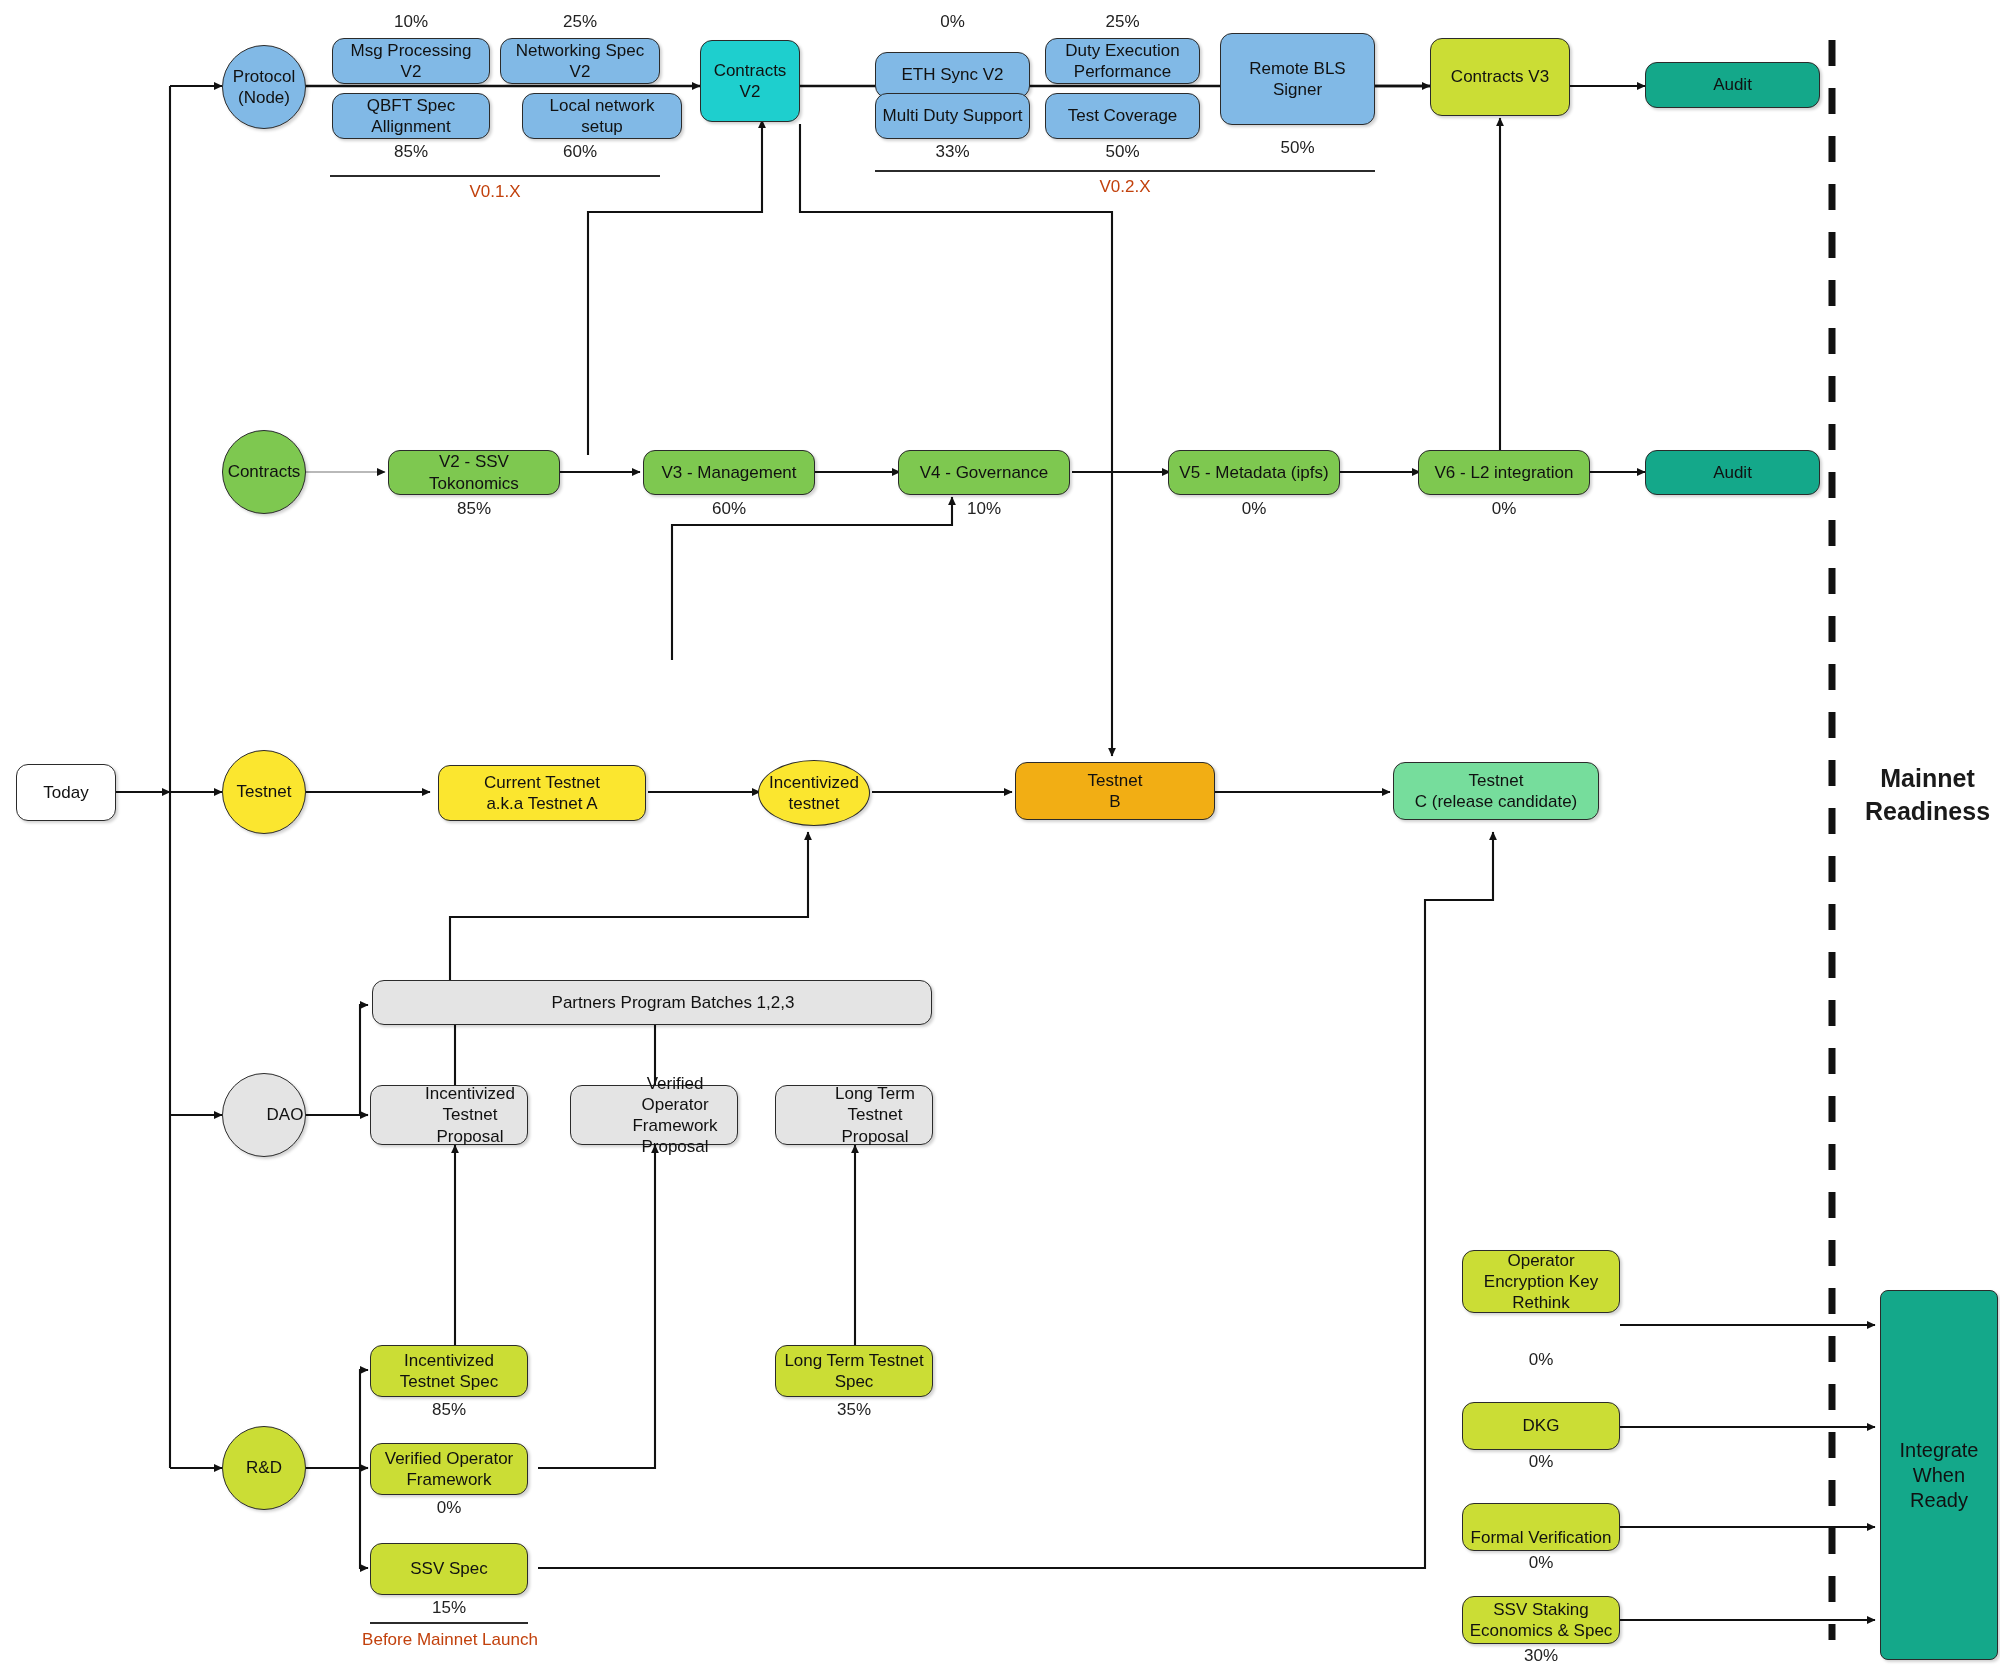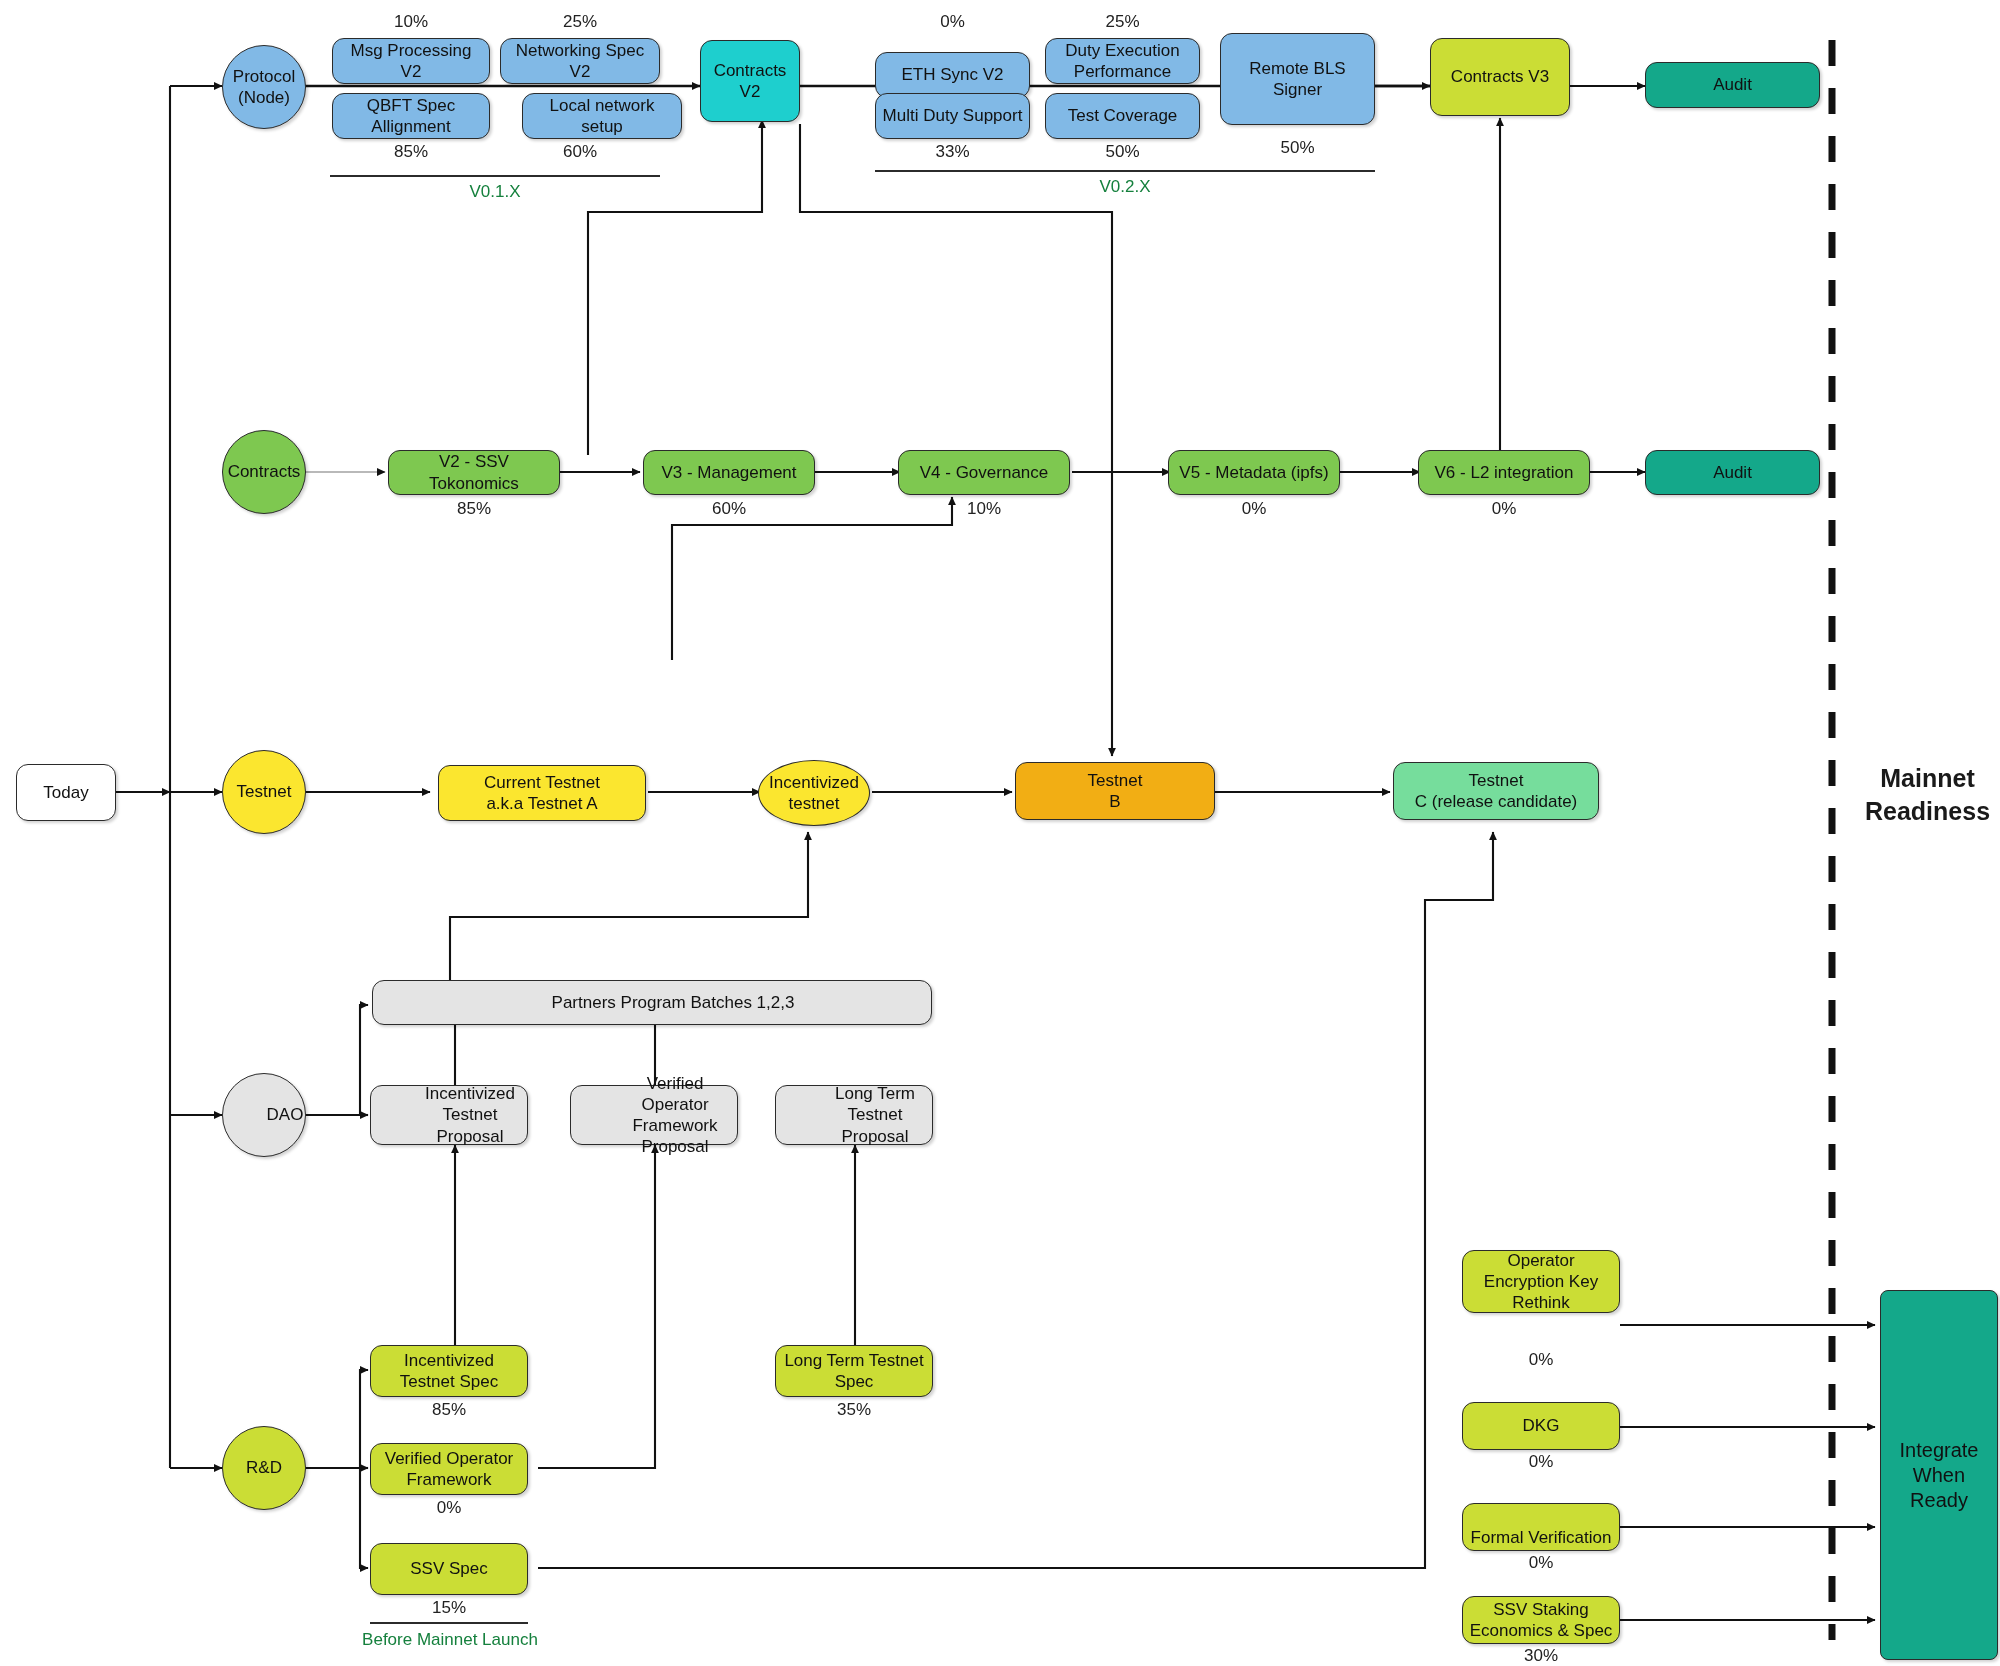--- a/index.html
+++ b/index.html
@@ -4,21 +4,21 @@
 <style>
   html,body{margin:0;padding:0;background:#ffffff;}
   body{font-family:"Liberation Sans","DejaVu Sans",sans-serif;}
   #canvas{position:relative;width:2000px;height:1666px;background:#fff;overflow:hidden;}
   svg#wires{position:absolute;left:0;top:0;width:2000px;height:1666px;pointer-events:none;}
   .node{position:absolute;box-sizing:border-box;display:flex;align-items:center;justify-content:center;text-align:center;
         border:1px solid #2b2b2b;border-radius:12px;font-size:17px;line-height:1.25;color:#111;padding:2px 6px;
         box-shadow:2px 2px 3px rgba(0,0,0,0.18);}
   .ell{border-radius:50%;}
   .pct{position:absolute;font-size:17px;color:#222;text-align:center;white-space:nowrap;}
-  .cap{position:absolute;font-size:17px;color:#15803d;text-align:center;white-space:nowrap;}
+  .cap{position:absolute;font-size:17px;color:#c2410c;text-align:center;white-space:nowrap;}
   .blue{background:#81b9e6;}
   .cyan{background:#1ecfce;}
   .lime{background:#cbdd35;}
   .teal{background:#14a88a;}
   .green{background:#7ec850;}
   .yellow{background:#fbe62f;}
   .orange{background:#f2ae14;}
   .mint{background:#76dd9c;}
   .grey{background:#e4e4e4;padding-left:48px;}
   .white{background:#ffffff;}

